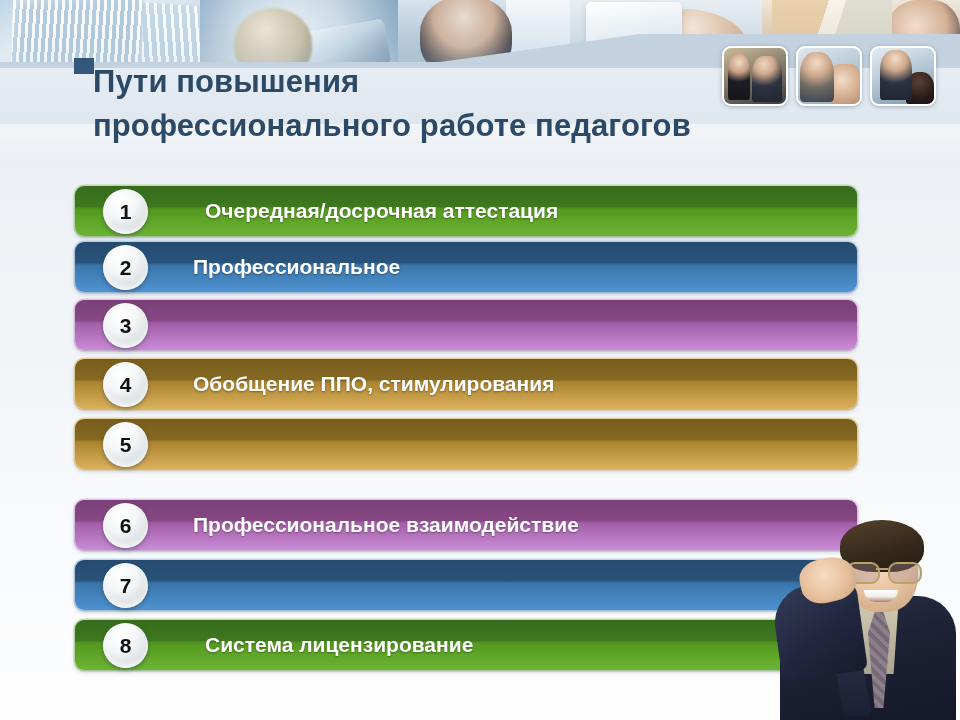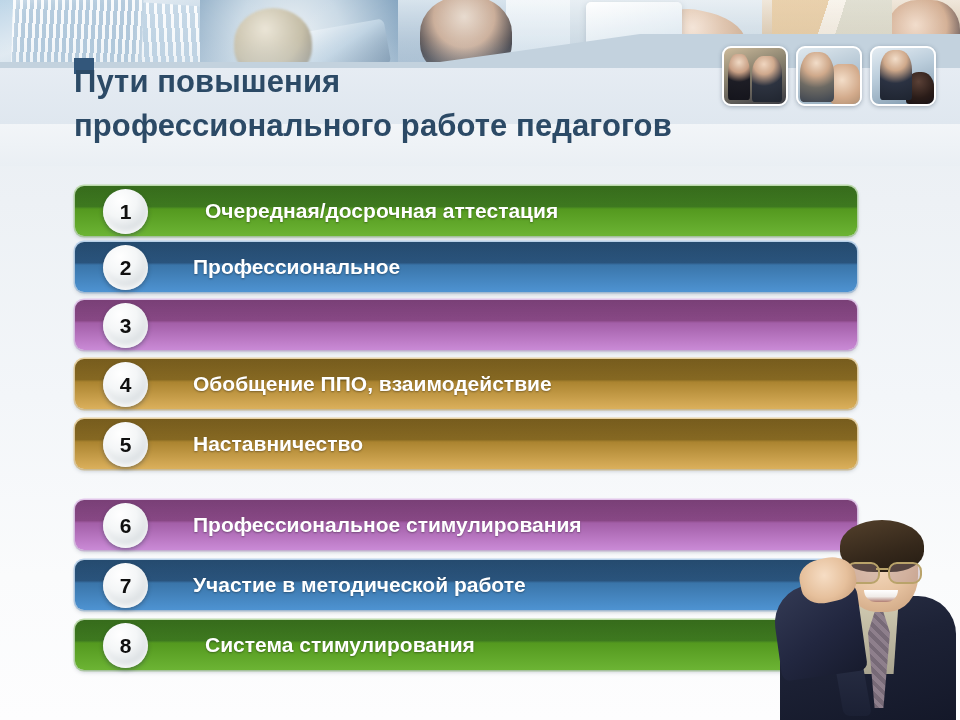--- a/index.html
+++ b/index.html
@@ -178,21 +178,21 @@
     position: absolute;
     left: 74px; top: 60px;
     width: 650px;
     z-index: 8;
     font-size: 31px;
     font-weight: bold;
     line-height: 44px;
     color: #2c4a66;
     letter-spacing: .1px;
   }
-  .title-line { display: block; white-space: nowrap; }
+  .title-line { display: block; white-space: nowrap; margin-left: 19px; }
 
   
   .bars {
     position: absolute;
     left: 0; top: 0; width: 960px; height: 720px;
   }
   .bar {
     position: absolute;
     left: 75px;
     width: 782px;
@@ -388,53 +388,51 @@
       <div class="badge">
         <span class="badge-num">3</span>
       </div>
     </div>
 
     <div class="bar edge-gold" style="top:359px;">
       <div class="bar-fill c-gold"></div>
       <div class="badge">
         <span class="badge-num">4</span>
       </div>
-      <div class="bar-label">Обобщение ППО, взаимодействие</div>
+      <div class="bar-label">Обобщение ППО, стимулирования</div>
     </div>
 
     <div class="bar edge-gold" style="top:419px;">
       <div class="bar-fill c-gold"></div>
       <div class="badge">
         <span class="badge-num">5</span>
       </div>
-      <div class="bar-label">Наставничество</div>
     </div>
 
     <div class="bar edge-purple" style="top:500px;">
       <div class="bar-fill c-purple"></div>
       <div class="badge">
         <span class="badge-num">6</span>
       </div>
-      <div class="bar-label">Профессиональное стимулирования</div>
+      <div class="bar-label">Профессиональное взаимодействие</div>
     </div>
 
     <div class="bar edge-blue" style="top:560px;">
       <div class="bar-fill c-blue"></div>
       <div class="badge">
         <span class="badge-num">7</span>
       </div>
-      <div class="bar-label">Участие в методической работе</div>
     </div>
 
     <div class="bar edge-green" style="top:620px;">
       <div class="bar-fill c-green"></div>
       <div class="badge">
         <span class="badge-num">8</span>
       </div>
-      <div class="bar-label" style="left:130px;">Система стимулирования</div>
+      <div class="bar-label" style="left:130px;">Система лицензирование</div>
     </div>
 
   </div>
 
   <div class="person">
     <div class="p-body"></div>
     <div class="p-shirt"></div>
     <div class="p-tie"></div>
     <div class="p-lapelL"></div>
     <div class="p-head"></div>

